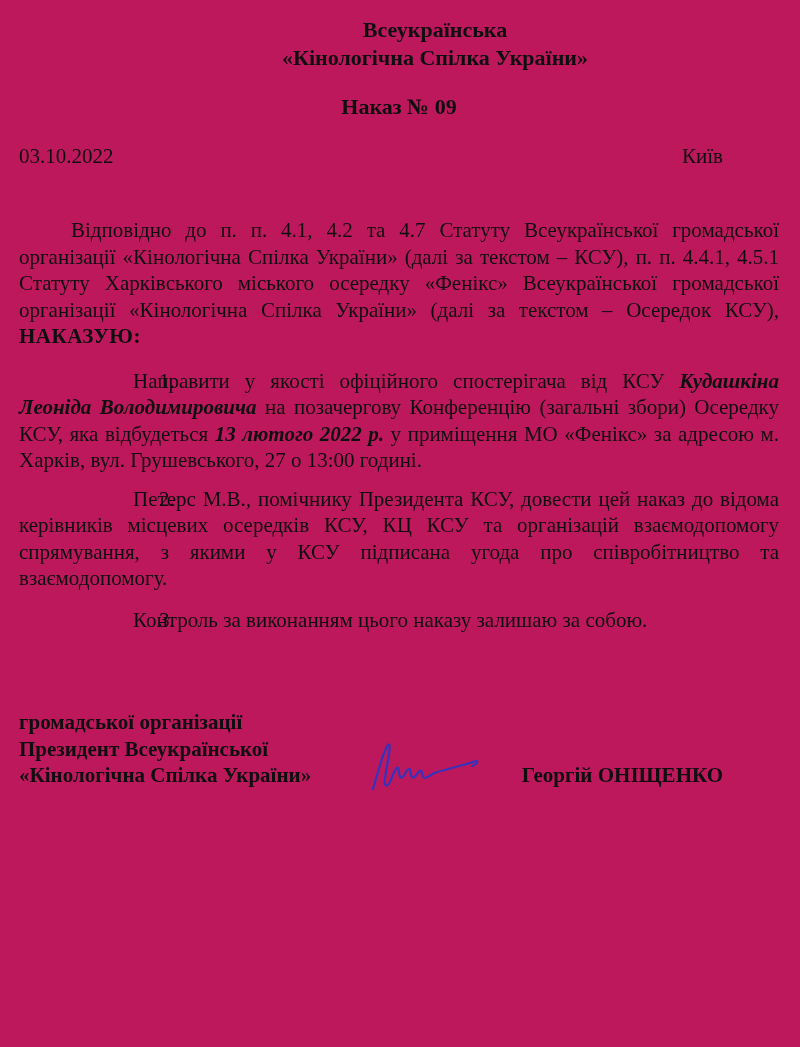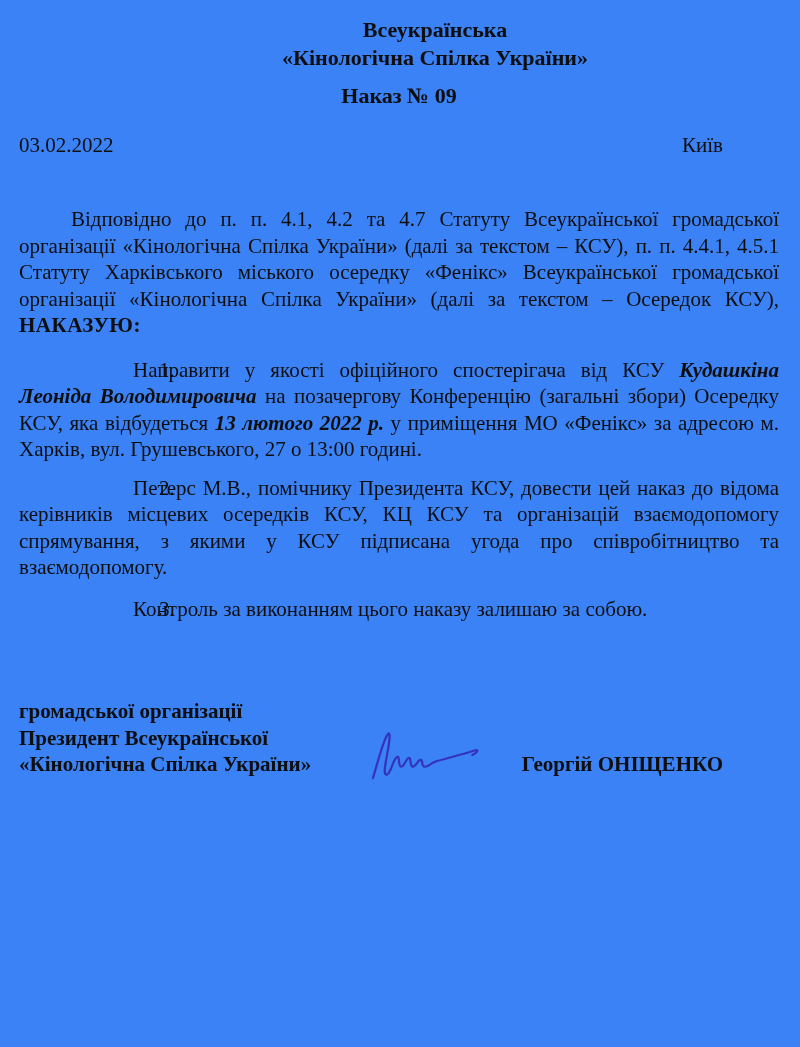--- a/index.html
+++ b/index.html
@@ -2,36 +2,36 @@
 <html lang="uk"><head>
 <meta charset="utf-8">
 <style>
   * { margin: 0; padding: 0; box-sizing: border-box; }
   html, body { background: #ffffff; }
   body { width: 800px; height: 1047px; }
   .page {
     position: relative;
     width: 800px;
     height: 1047px;
-    background: #3b82f6;
+    background: #be185d;
     color: #0e0e0e;
     font-family: "Liberation Serif", serif;
     padding: 0 21px 0 19px;
     overflow: hidden;
   }
   .org-header {
     margin-top: 16px;
     padding-left: 72px;
     text-align: center;
     font-weight: 700;
     font-size: 22px;
     line-height: 28px;
   }
   .order-no {
-    margin-top: 10px;
+    margin-top: 21px;
     text-align: center;
     font-weight: 700;
     font-size: 22px;
     line-height: 28px;
   }
   .date-row {
     margin-top: 21px;
     display: flex;
     justify-content: space-between;
     font-size: 21px;
@@ -90,21 +90,21 @@
 <div class="page">
 
   <div class="org-header">
     <div>Всеукраїнська</div>
     <div>«Кінологічна Спілка України»</div>
   </div>
 
   <div class="order-no">Наказ № 09</div>
 
   <div class="date-row">
-    <span>03.02.2022</span>
+    <span>03.10.2022</span>
     <span class="city">Київ</span>
   </div>
 
 
   <p class="body-para intro"><span>Відповідно до п. п. 4.1, 4.2 та 4.7 Статуту Всеукраїнської громадської організації «Кінологічна Спілка України» (далі за текстом – КСУ), п. п. 4.4.1, 4.5.1 Статуту Харківського міського осередку «Фенікс» Всеукраїнської громадської організації «Кінологічна Спілка України» (далі за текстом – Осередок КСУ), </span><span class="decree">НАКАЗУЮ:</span></p>
 
   <p class="body-para item i1"><span class="num">1.</span><span>Направити у якості офіційного спостерігача від КСУ </span><span class="bi">Кудашкіна Леоніда Володимировича</span><span> на позачергову Конференцію (загальні збори) Осередку КСУ, яка відбудеться </span><span class="bi">13 лютого 2022 р.</span><span> у приміщення МО «Фенікс» за адресою м. Харків, вул. Грушевського, 27 о 13:00 годині.</span></p>
 
   <p class="body-para item i2"><span class="num">2.</span><span>Петерс М.В., помічнику Президента КСУ, довести цей наказ до відома керівників місцевих осередків КСУ, КЦ КСУ та організацій взаємодопомогу спрямування, з якими у КСУ підписана угода про співробітництво та взаємодопомогу.</span></p>
 

